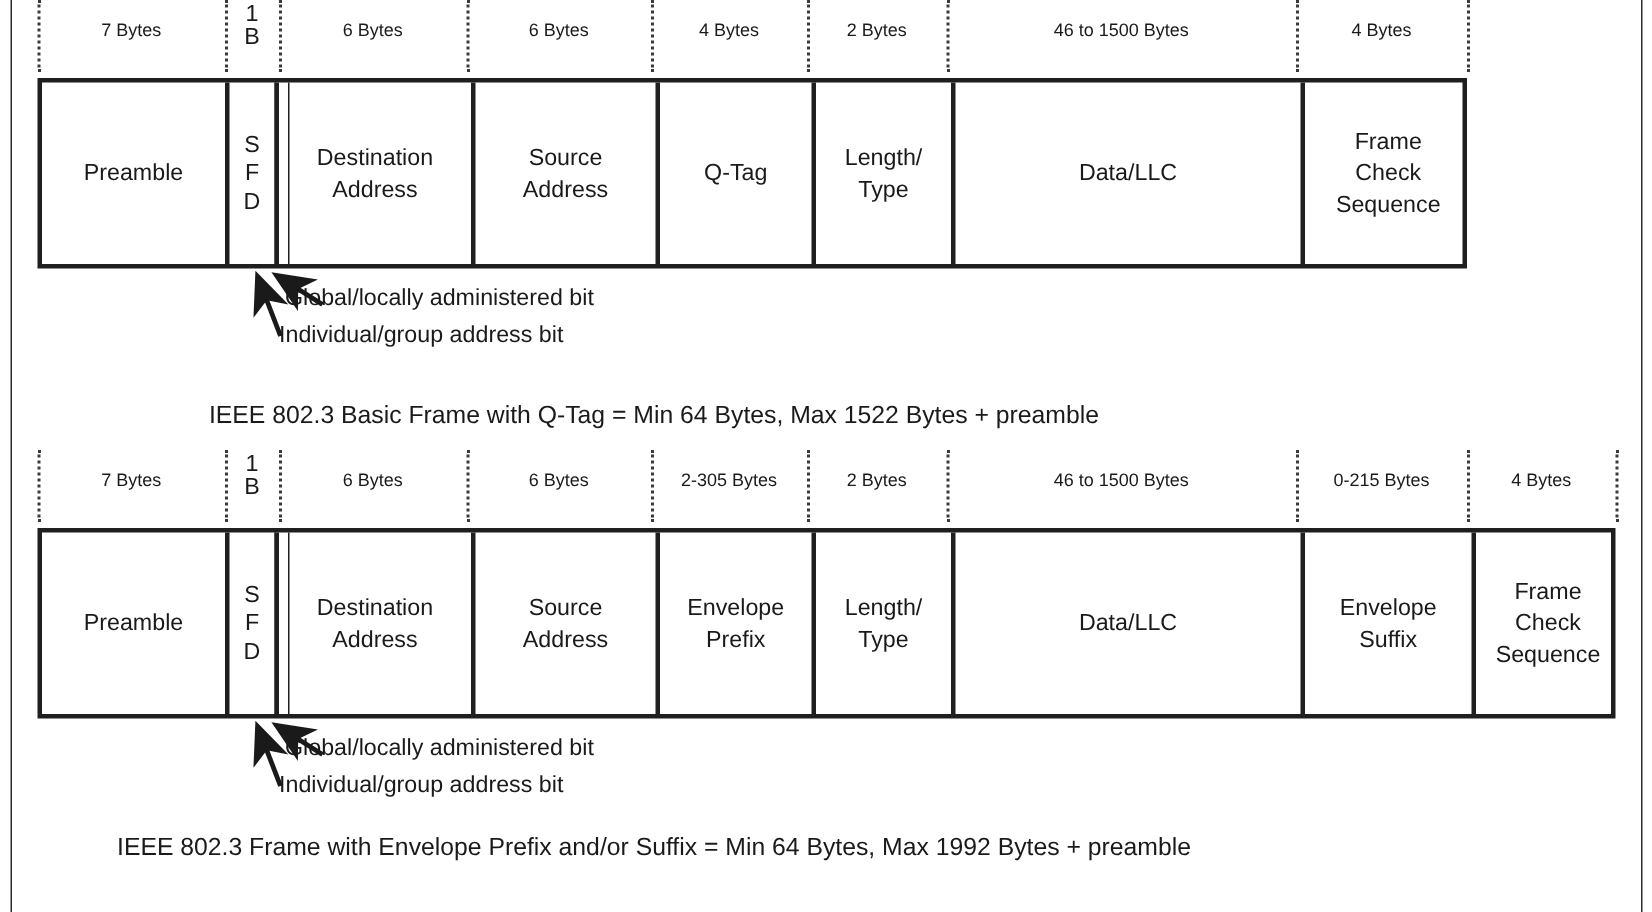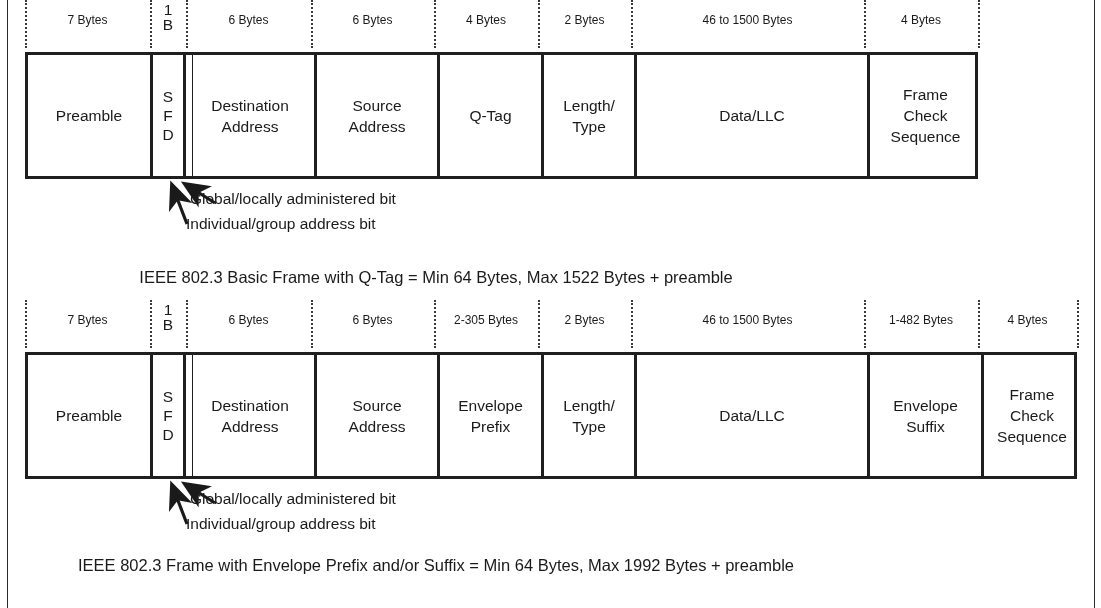--- a/index.html
+++ b/index.html
@@ -243,21 +243,21 @@
     <div class="tick" style="left:978px"></div>
     <div class="tick" style="left:1077px"></div>
 
     <div class="size-label" style="left:25px;  width:125px">7 Bytes</div>
     <div class="size-label stacked" style="left:150px; width:36px"><span>1</span><br><span>B</span></div>
     <div class="size-label" style="left:186px; width:125px">6 Bytes</div>
     <div class="size-label" style="left:311px; width:123px">6 Bytes</div>
     <div class="size-label" style="left:434px; width:104px">2-305 Bytes</div>
     <div class="size-label" style="left:538px; width:93px">2 Bytes</div>
     <div class="size-label" style="left:631px; width:233px">46 to 1500 Bytes</div>
-    <div class="size-label" style="left:864px; width:114px">1-482 Bytes</div>
+    <div class="size-label" style="left:864px; width:114px">0-215 Bytes</div>
     <div class="size-label" style="left:978px; width:99px">4 Bytes</div>
   </div>
 
   <div class="frame" style="left:25px; width:1052px">
     <div class="cell" style="left:0px;   width:122px">
       <span class="cell-text">Preamble</span>
     </div>
 
     <div class="cell divider vertical" style="left:122px; width:33px">
       <span class="cell-text">S<br>F<br>D</span>

